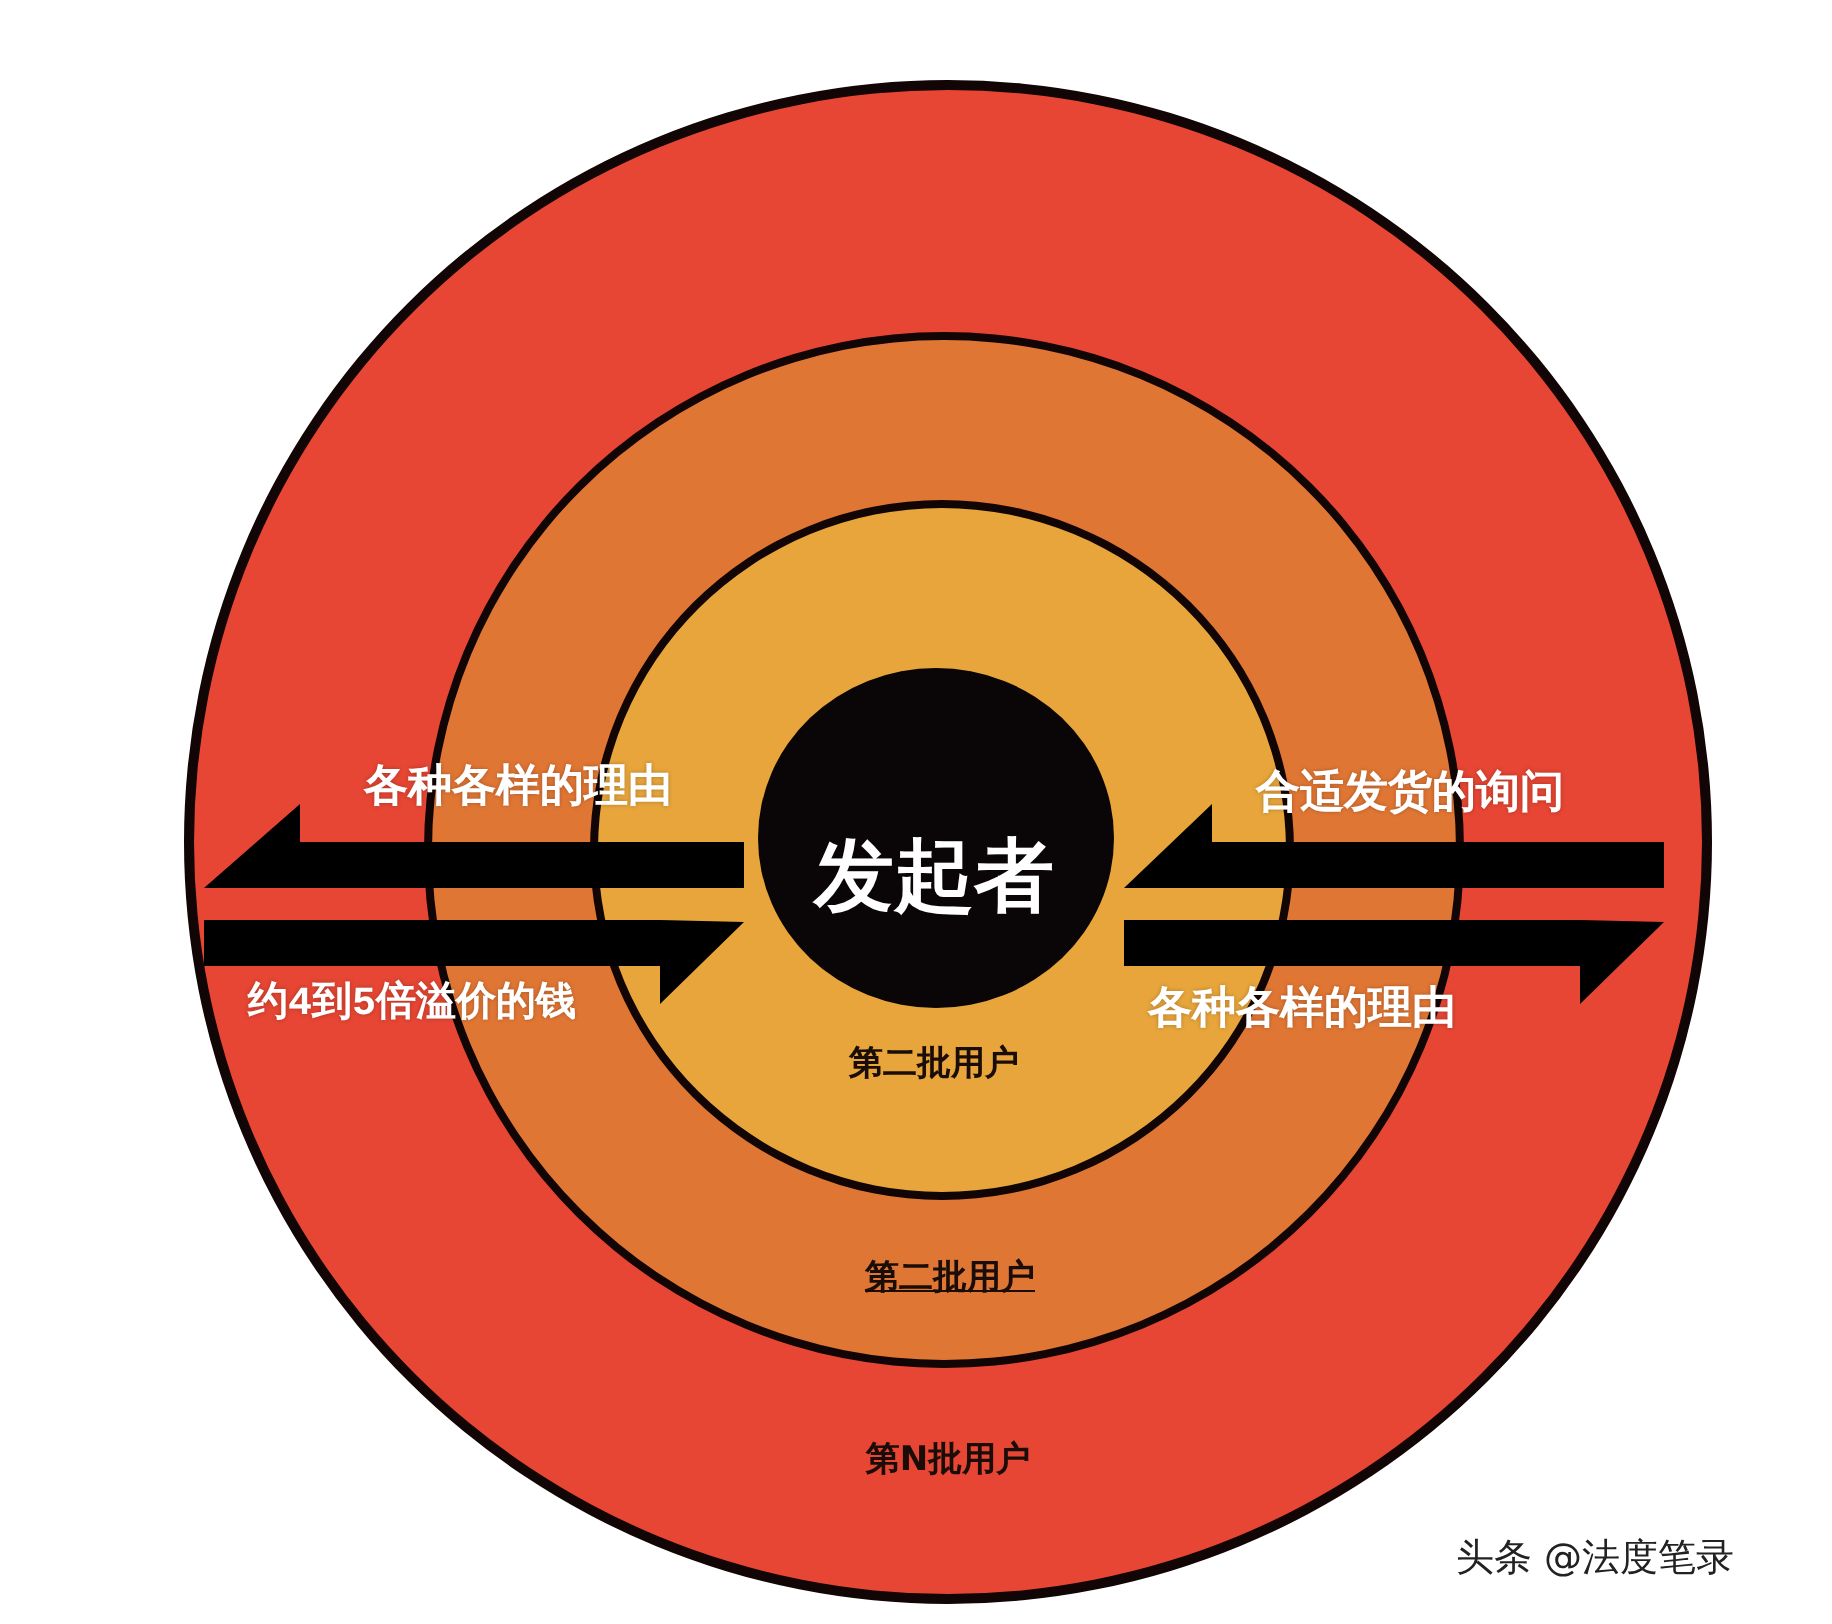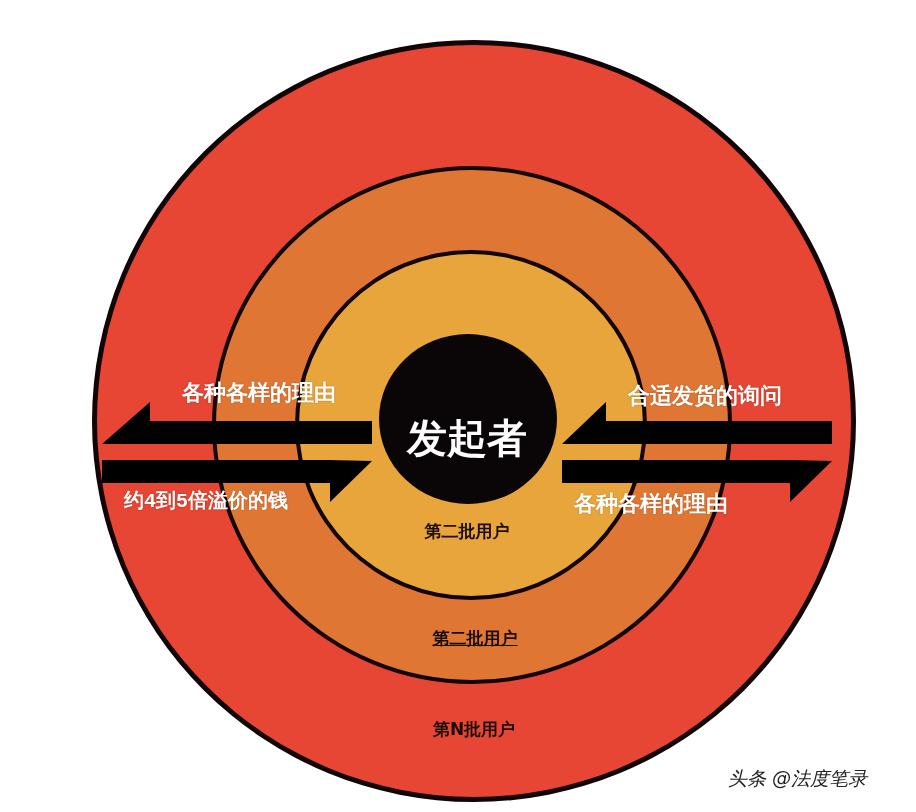--- a/index.html
+++ b/index.html
@@ -2,21 +2,21 @@
 <html><head>
 <meta charset="utf-8">
 <style>
   html, body { margin:0; padding:0; background:#ffffff; }
   body { width:916px; height:812px; position:relative; overflow:hidden; font-family:"DejaVu Sans", "Liberation Sans", sans-serif; }
   .ring { position:absolute; border-radius:50%; box-sizing:border-box; }
   .label { position:absolute; font-weight:bold; white-space:nowrap; }
   .white-lbl { color:#ffffff; font-size:22px; text-shadow:0 0 2px rgba(0,0,0,0.25); }
   .dark-lbl { color:#1a0d08; font-size:17px; text-align:center; transform:translateX(-50%); }
   .center-lbl { color:#ffffff; font-size:40px; text-align:center; transform:translate(-50%,-50%); }
-  .watermark { position:absolute; color:#222; font-size:19px;font-style:italic; }
+  .watermark { position:absolute; color:#222; font-size:19px; }
   svg.arrows { position:absolute; left:0; top:0; }
 </style>
 </head>
 <body>
 
 <div class="ring" style="left:92px; top:40px; width:764px; height:762px; background:#E64633; border:5px solid #120505;"></div>
 <div class="ring" style="left:212px; top:166px; width:520px; height:518px; background:#E07634; border:4px solid #120505;"></div>
 <div class="ring" style="left:295px; top:250px; width:352px; height:350px; background:#E8A53B; border:4px solid #120505;"></div>
 <div class="ring" style="left:379px; top:334px; width:178px; height:170px; background:#0a0506;"></div>
 

